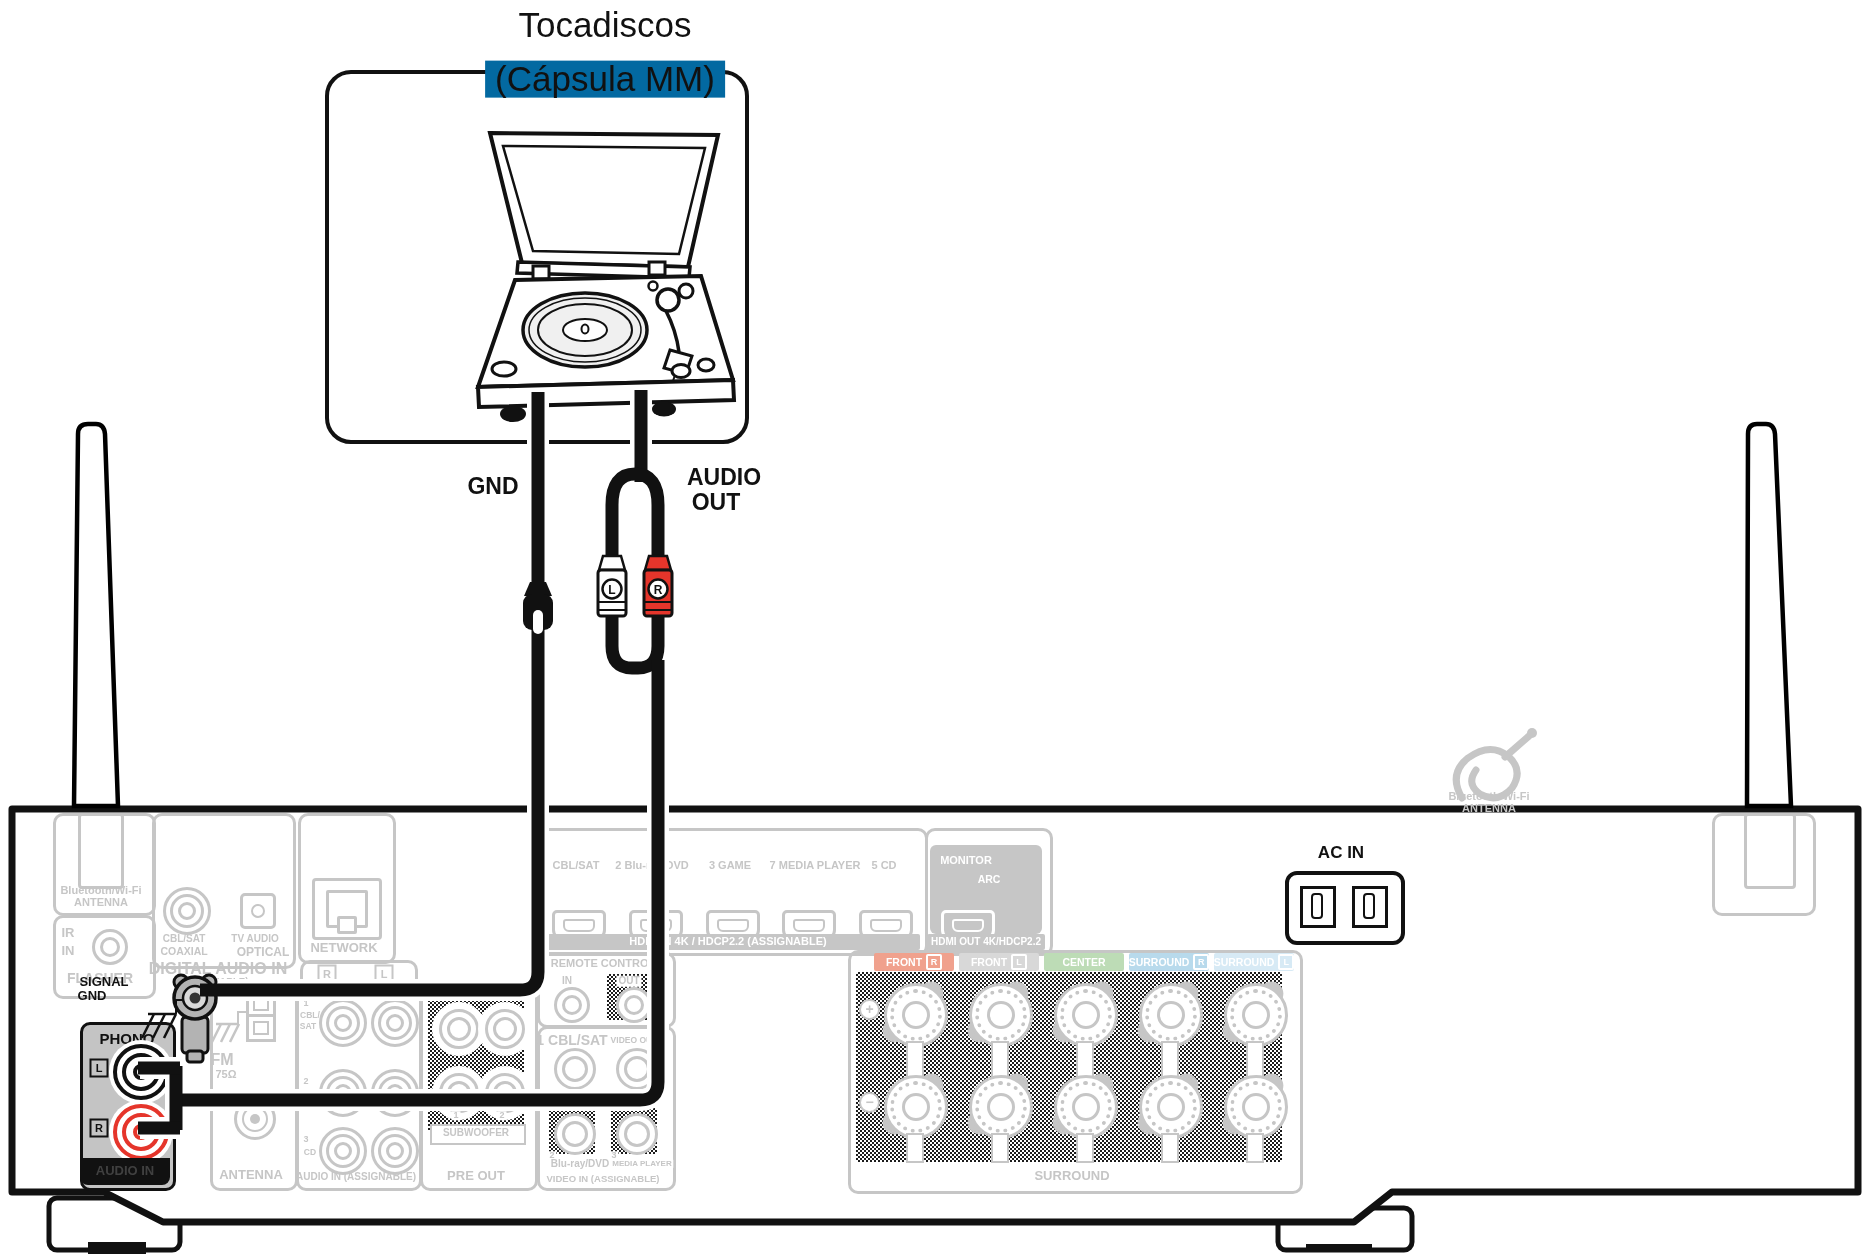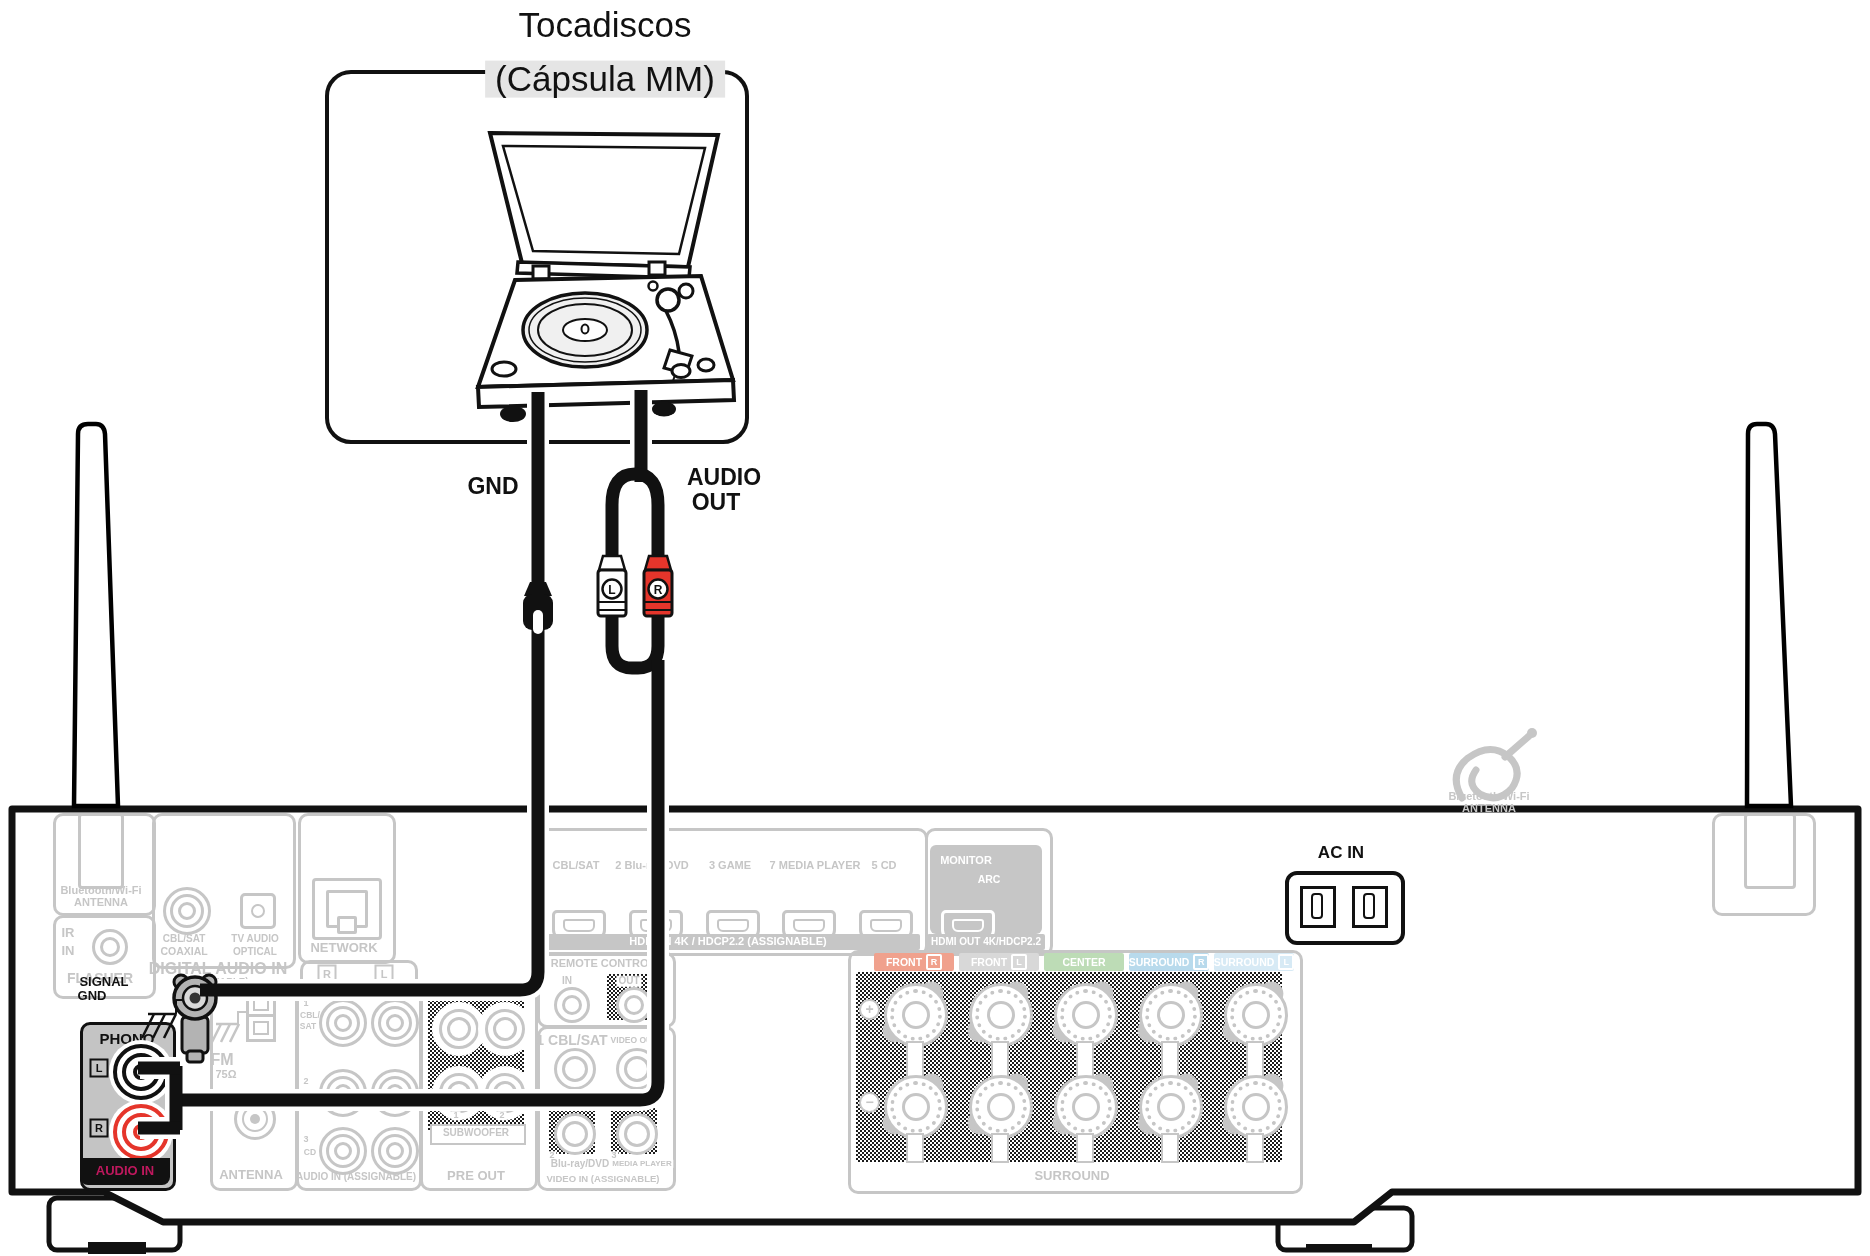--- a/index.html
+++ b/index.html
@@ -82,21 +82,21 @@
     <div class="c g" style="left:68px;top:951px;font-size:13px">IN</div>
     <div class="r2" style="left:92px;top:929px"></div>
     <div class="c g" style="left:100px;top:978px;font-size:14px">FLASHER</div>
 
     <div class="box" style="left:152px;top:813px;width:138px;height:150px"></div>
     <div class="r3" style="left:163px;top:887px"></div>
     <div class="c g" style="left:184px;top:939px;font-size:10px">CBL/SAT</div>
     <div class="c g" style="left:184px;top:952px;font-size:10.5px">COAXIAL</div>
     <div class="opt" style="left:240px;top:893px"></div>
     <div class="c g" style="left:255px;top:939px;font-size:10px">TV AUDIO</div>
-    <div class="c g" style="left:255px;top:952px;font-size:10px">OPTICAL</div>
+    <div class="c g" style="left:263px;top:952px;font-size:12px">OPTICAL</div>
     <div class="c g" style="left:218px;top:969px;font-size:16px">DIGITAL AUDIO IN</div>
     <div class="c g" style="left:214px;top:981px;font-size:9.5px">(ASSIGNABLE)</div>
 
     <div class="box" style="left:298px;top:813px;width:92px;height:145px"></div>
     <div class="box" style="left:312px;top:878px;width:64px;height:56px;border-radius:4px"></div>
     <div class="box" style="left:326px;top:890px;width:36px;height:32px;border-radius:2px"></div>
     <div class="box" style="left:337px;top:916px;width:14px;height:12px;border-radius:2px;background:#fff"></div>
     <div class="c g" style="left:344px;top:948px;font-size:13px">NETWORK</div>
 
     <div class="box" style="left:300px;top:960px;width:112px;height:28px"></div>
@@ -258,21 +258,21 @@
     <div class="c k" style="left:104px;top:982px;font-size:13px">SIGNAL</div>
     <div class="c k" style="left:92px;top:996px;font-size:13px">GND</div>
 
     <div class="abs" style="left:80px;top:1022px;width:90px;height:163px;background:#c4c4c4;border:3.5px solid #111;border-radius:10px"></div>
     <div class="c k" style="left:127px;top:1039px;font-size:15px">PHONO</div>
     <div class="lbox k" style="left:99px;top:1068px">L</div>
     <div class="lbox k" style="left:99px;top:1128px">R</div>
     <div class="pj" style="left:113px;top:1044px"></div>
     <div class="pj red" style="left:113px;top:1104px"></div>
     <div class="abs" style="left:80px;top:1158px;width:90px;height:27px;background:#111;border-radius:0 0 8px 8px"></div>
-    <div class="c" style="left:125px;top:1171px;font-size:13px;font-weight:700;color:#be185d">AUDIO IN</div>
+    <div class="c" style="left:125px;top:1171px;font-size:13px;font-weight:700;color:#404040">AUDIO IN</div>
   </div>
 
   <svg class="z4" width="1870" height="1256">
 
     <path d="M78 434 Q78 424 88 424 L96 424 Q104 424 105 434 L118 806 L74 806 Z" fill="#fff" stroke="#000" stroke-width="4.5"></path>
     <path d="M1748 434 Q1748 424 1757 424 L1766 424 Q1774 424 1775 434 L1791 806 L1747 806 Z" fill="#fff" stroke="#000" stroke-width="4.5"></path>
 
     <g stroke="#c6c6c6" stroke-width="7" fill="none" stroke-linecap="round">
       <path d="M1462 798 Q1448 774 1468 758 Q1490 742 1508 756 Q1524 770 1512 788 Q1498 804 1480 794 Q1466 784 1476 770"></path>
       <path d="M1505 757 L1529 736"></path>
@@ -372,19 +372,19 @@
       <path d="M644 602 L672 602 M644 610 L672 610" stroke="#111" stroke-width="2"></path>
       <circle cx="658" cy="589" r="9.5" fill="#fff" stroke="#111" stroke-width="2.5"></circle>
       <text x="658" y="594" text-anchor="middle" font-size="12" font-weight="bold" fill="#111">R</text>
     </g>
   </svg>
 
   <div class="abs z2" style="left:325px;top:70px;width:416px;height:366px;border:4px solid #111;border-radius:26px"></div>
 
   <div class="lay z5" style="pointer-events:none">
     <div class="c" style="left:605px;top:25px;font-size:35px;background:#fff;padding:0 10px">Tocadiscos</div>
-    <div class="c" style="left:605px;top:79px;font-size:35px;background:#e5e5e5;padding:0 10px">(Cápsula MM)</div>
+    <div class="c" style="left:605px;top:79px;font-size:35px;background:#0369a1;padding:0 10px">(Cápsula MM)</div>
     <div class="c k" style="left:493px;top:486px;font-size:23px">GND</div>
     <div class="c k" style="left:724px;top:477px;font-size:23px">AUDIO</div>
     <div class="c k" style="left:716px;top:502px;font-size:23px">OUT</div>
   </div>
 
 </div>
 
 </body></html>

